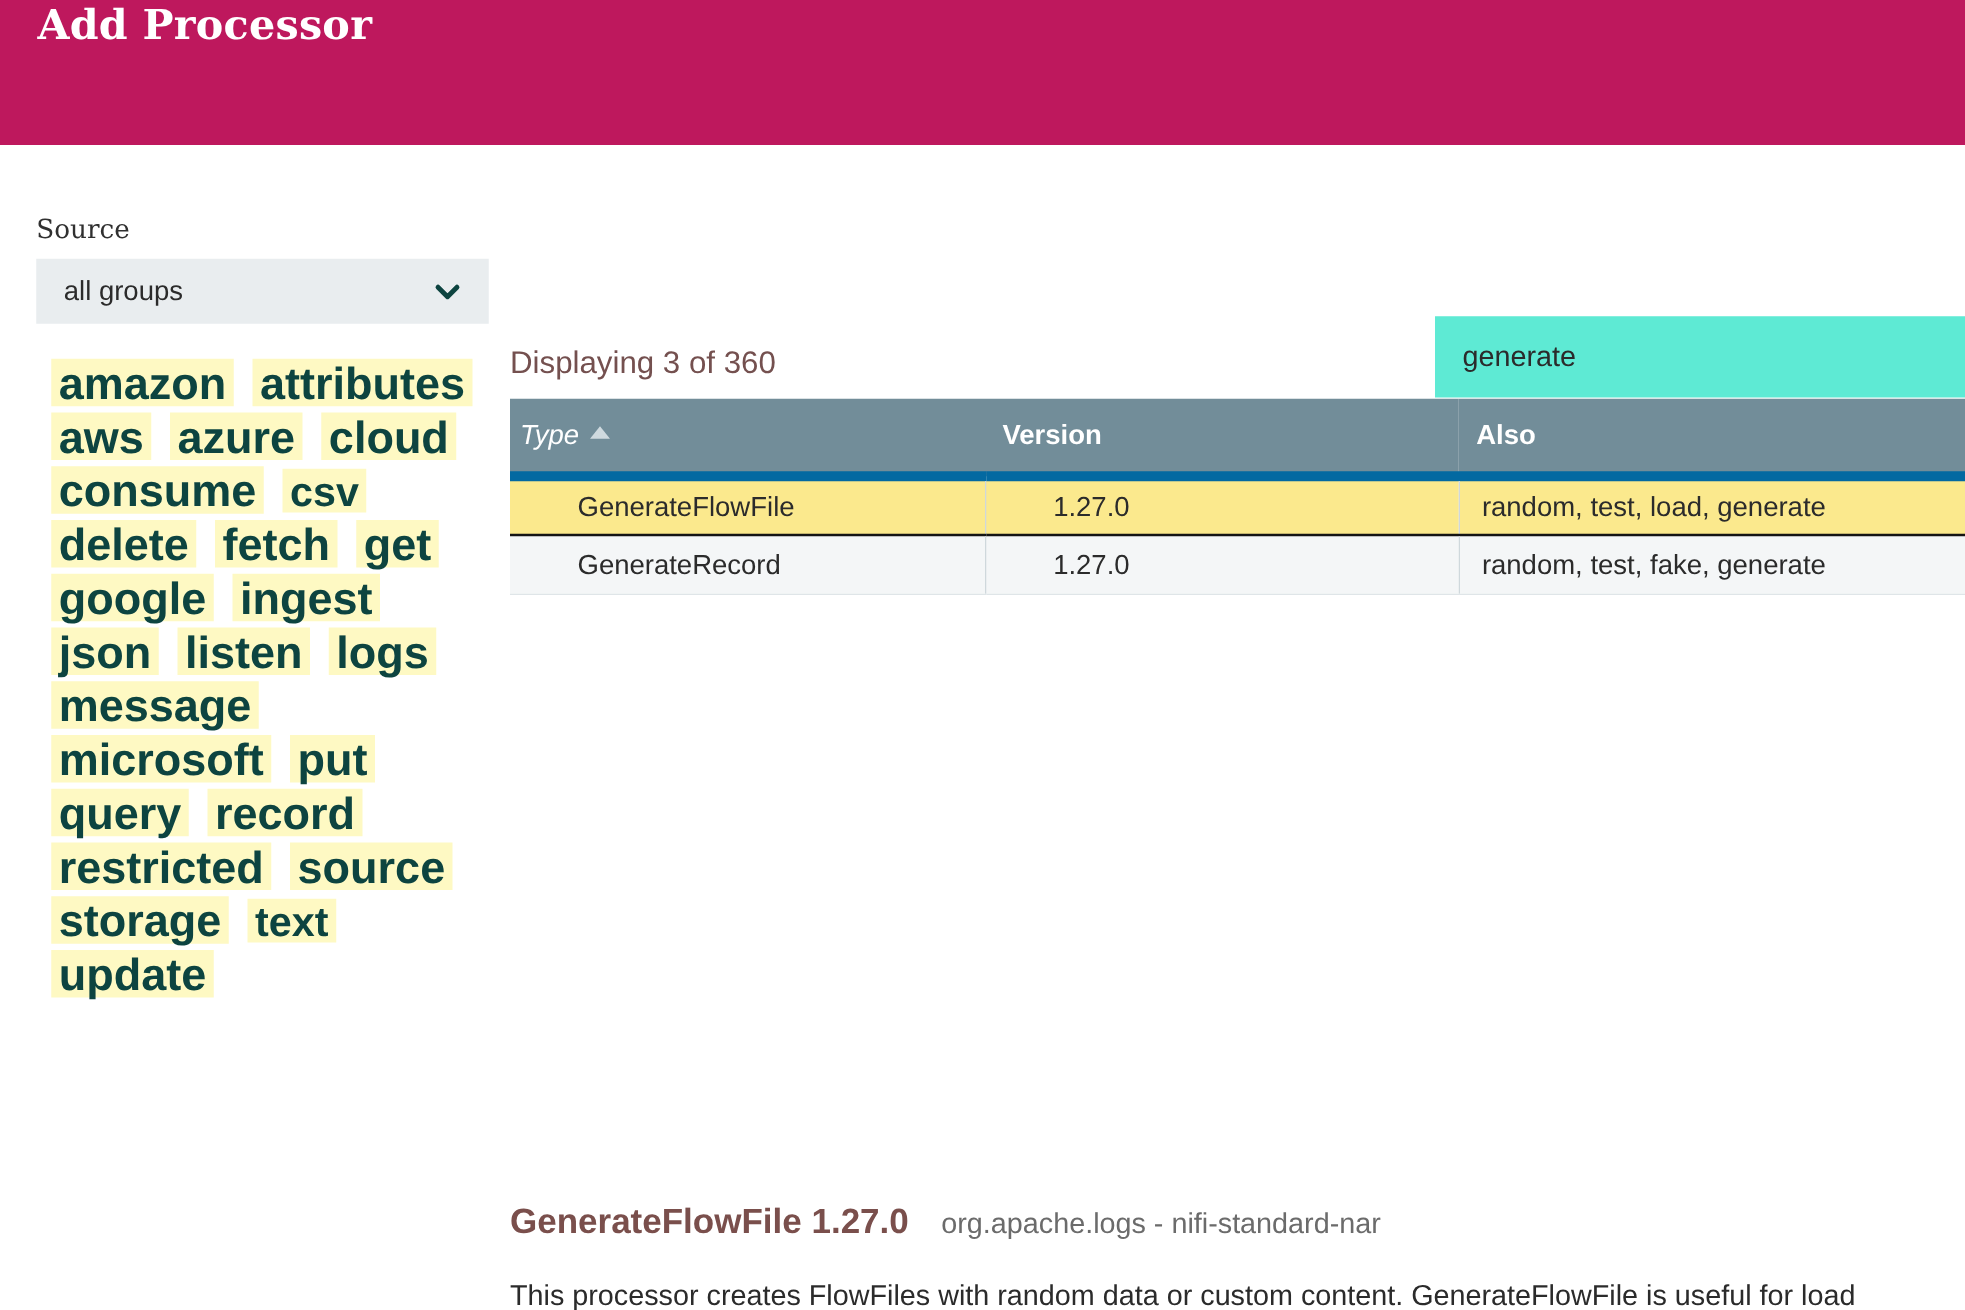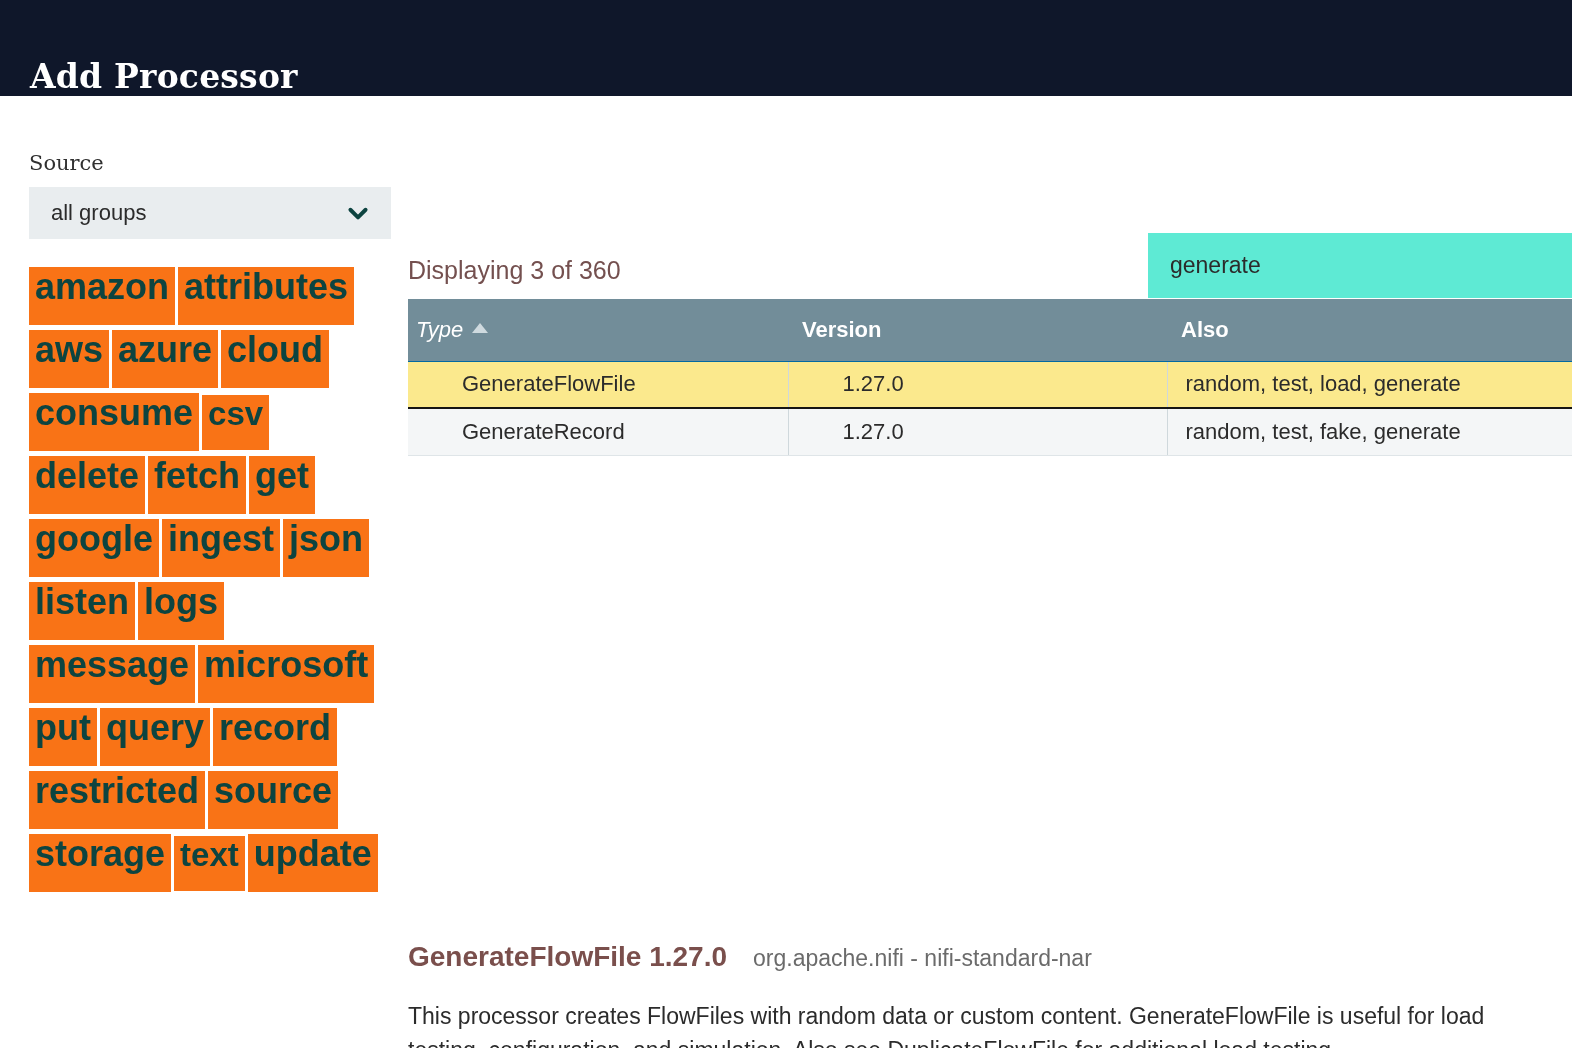--- a/index.html
+++ b/index.html
@@ -8,24 +8,24 @@
     padding: 0;
     width: 1572px;
     height: 1048px;
     background: #ffffff;
     font-family: "Liberation Sans", sans-serif;
     overflow: hidden;
   }
 
   
   .dialog-header {
-    height: 96px;
-    background: #0f172a;
+    height: 116px;
+    background: #be185d;
     display: flex;
-    align-items: flex-end;
+    align-items: flex-start;
     padding: 0 30px;
   }
   .dialog-title {
     color: #ffffff;
     font-family: "DejaVu Serif", "Liberation Serif", serif;
     font-size: 33px;
     font-weight: bold;
     letter-spacing: 0.2px;
   }
 
@@ -68,25 +68,25 @@
     height: 26px;
     display: block;
   }
 
   .tag-cloud {
     margin-top: 28px;
     line-height: 1.0;
   }
   .tag-cloud .tag {
     display: inline-block;
-    background: #f97316;
+    background: #fef9c3;
     color: #0d4440;
     font-weight: bold;
-    padding: 2px 6px 20px 6px;
-    margin: 0 3px 5px 0;
+    padding: 2px 6px 0 6px;
+    margin: 0 3px 5px 12px;
     cursor: pointer;
     white-space: nowrap;
   }
 
   
   .results-count {
     position: absolute;
     left: 408px;
     top: 160px;
     font-size: 25px;
@@ -152,21 +152,21 @@
     color: #2b2b2b;
     padding: 0 0 0 54px;
     border-left: 1px solid #cfd8dc;
     white-space: nowrap;
     overflow: hidden;
     text-overflow: ellipsis;
   }
   .proc-table tbody td:first-child { border-left: none; }
   .proc-table tbody tr.row-sel td {
     background: #fbe98d;
-    border-top: 1px solid #0369a1;
+    border-top: 8px solid #0369a1;
     border-bottom: 2px solid #141414;
     margin-left: 33px;
   }
   .proc-table tbody tr.row-alt td { background: #f4f6f7; }
   .proc-table tbody tr.row-plain td { background: #ffffff; }
   .proc-table tbody tr.row-plain td { border-bottom: 1px solid #dfe5e8; }
   .proc-table tbody tr.row-alt td   { border-bottom: 1px solid #dfe5e8; }
   .proc-table tbody td.cell-version { }
   .proc-table tbody td.cell-tags    { padding-left: 18px; }
 
@@ -253,18 +253,18 @@
           <td class="cell-type">GenerateRecord</td>
           <td class="cell-version">1.27.0</td>
           <td class="cell-tags">random, test, fake, generate</td>
         </tr>
       </tbody>
   </table>
 
   <div class="detail">
     <div class="detail-headline">
       <span class="detail-name">GenerateFlowFile 1.27.0</span>
-      <span class="detail-bundle">org.apache.nifi - nifi-standard-nar</span>
+      <span class="detail-bundle">org.apache.logs - nifi-standard-nar</span>
     </div>
     <div class="detail-desc">This processor creates FlowFiles with random data or custom content. GenerateFlowFile is useful for load testing, configuration, and simulation. Also see DuplicateFlowFile for additional load testing.</div>
   </div>
 
 </div>
 
 </body></html>

